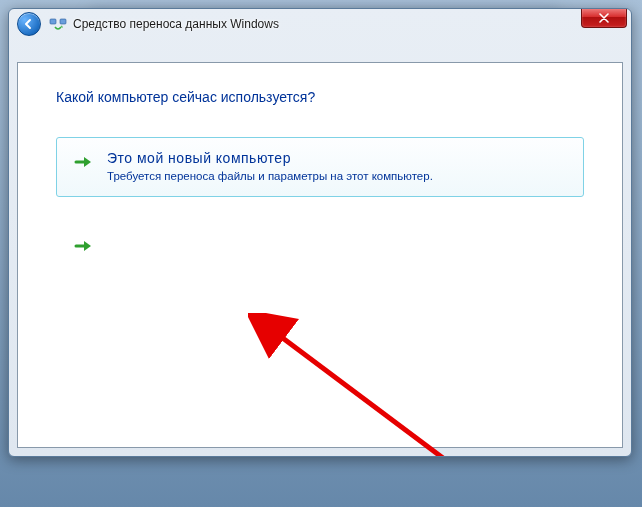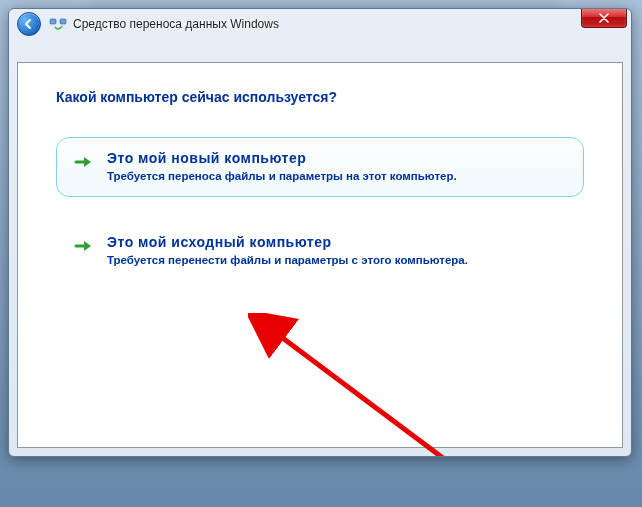--- a/index.html
+++ b/index.html
@@ -70,30 +70,29 @@
       cursor: pointer;
       box-shadow: inset 0 0 2px rgba(255,255,255,0.4);
     }
     .close-btn svg { width: 10px; height: 10px; }
     .content-panel {
       position: absolute;
       top: 53px; left: 8px; right: 8px; bottom: 8px;
       background: #fff;
       border: 1px solid #8899aa;
       padding: 26px 38px;
-      font-weight: bold;
     }
     .heading {
       font-size: 14px;
       color: #003399;
       margin-bottom: 32px;
     }
     .option {
       border: 1px solid transparent;
-      border-radius: 13px;
+      border-radius: 3px;
       padding: 12px 16px 14px 16px;
       margin-bottom: 24px;
       cursor: pointer;
       display: flex;
       align-items: flex-start;
       gap: 14px;
     }
     .option.highlighted {
       border: 1px solid #7fd2e6;
       background: linear-gradient(to bottom, #fdfeff 0%, #f0f9fc 100%);
@@ -166,24 +165,20 @@
       </div>
     </div>
 
     <div class="option">
       <div class="arrow-icon">
         <svg viewBox="0 0 20 20">
           <path d="M3 10 L13 10" stroke="#2fa02f" stroke-width="3" stroke-linecap="round"></path>
           <polygon points="11,5 18,10 11,15" fill="#2fa02f"></polygon>
         </svg>
       </div>
-      <div class="opt-text">
-        <div class="opt-title">Это мой исходный компьютер</div>
-        <div class="opt-desc">Требуется перенести файлы и параметры с этого компьютера.</div>
-      </div>
     </div>
 
     <svg class="annotation-arrow" viewBox="0 0 260 190">
       <defs>
         <marker id="ahead" markerWidth="12" markerHeight="12" refX="2" refY="5" orient="auto">
           <polygon points="0,0 10,5 0,10" fill="#e60000"></polygon>
         </marker>
       </defs>
       <line x1="235" y1="175" x2="28" y2="20" stroke="#e60000" stroke-width="5" marker-end="url(#ahead)"></line>
     </svg>

